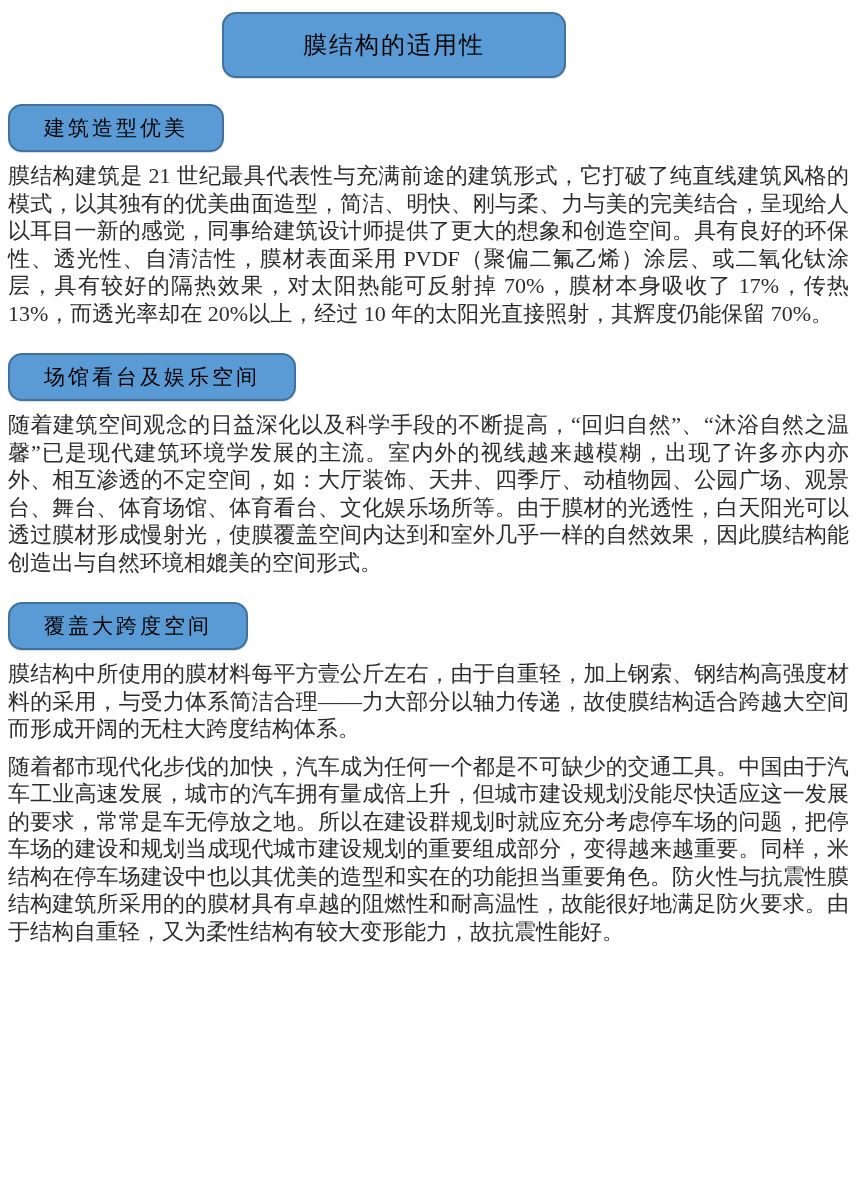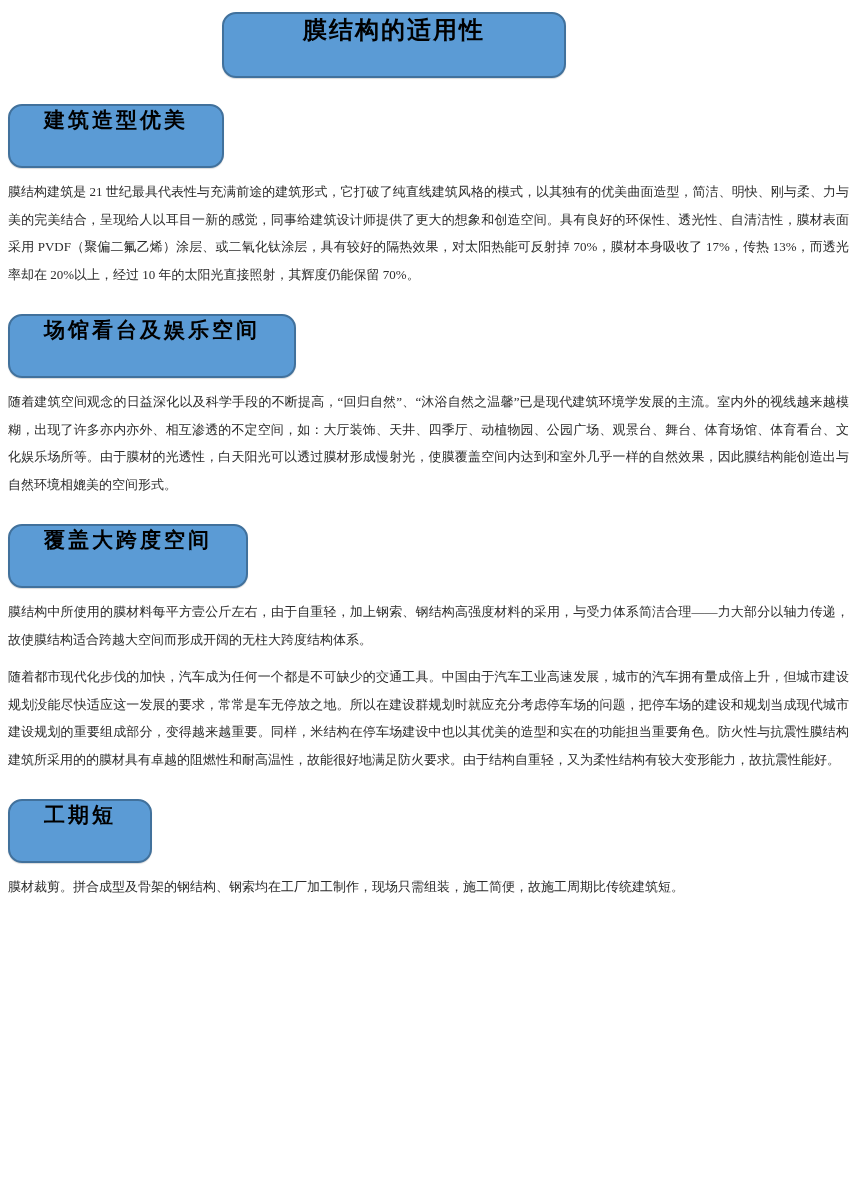--- a/index.html
+++ b/index.html
@@ -19,44 +19,44 @@
     padding: 0 10px 0 8px;
     box-sizing: border-box;
     width: 859px;
   }
   .blue-box {
     background: #5B9BD5;
     border: 2px solid #41719C;
     border-radius: 14px;
     box-sizing: border-box;
     color: #000000;
-    font-weight: bold;
+    font-weight: normal;
     display: flex;
-    align-items: flex-start;
+    align-items: center;
     justify-content: center;
     box-shadow: 0 1px 1px rgba(0,0,0,0.15);
   }
   .title-box {
     width: 344px;
     height: 66px;
     margin: 12px 0 0 214px;
     font-size: 24px;
     letter-spacing: 2px;
   }
   .section-box {
     display: inline-flex;
-    height: 64px;
+    height: 48px;
     padding: 0 34px;
     margin-top: 26px;
     font-size: 21px;
     letter-spacing: 3px;
   }
   .para {
     margin: 10px 0 0 0;
-    font-size: 13px;
+    font-size: 22px;
     line-height: 27.5px;
     text-align: justify;
     color: #2b2b2b;
   }
   .section { display: block; }
 </style>
 </head>
 <body>
 
 <div class="page">
@@ -83,20 +83,14 @@
     <div class="blue-box section-box">
       <span>覆盖大跨度空间</span>
     </div>
     <p class="para">膜结构中所使用的膜材料每平方壹公斤左右，由于自重轻，加上钢索、钢结构高强度材料的采用，与受力体系简洁合理——力大部分以轴力传递，故使膜结构适合跨越大空间而形成开阔的无柱大跨度结构体系。</p>
   </div>
 
   <div class="section">
     <p class="para">随着都市现代化步伐的加快，汽车成为任何一个都是不可缺少的交通工具。中国由于汽车工业高速发展，城市的汽车拥有量成倍上升，但城市建设规划没能尽快适应这一发展的要求，常常是车无停放之地。所以在建设群规划时就应充分考虑停车场的问题，把停车场的建设和规划当成现代城市建设规划的重要组成部分，变得越来越重要。同样，米结构在停车场建设中也以其优美的造型和实在的功能担当重要角色。防火性与抗震性膜结构建筑所采用的的膜材具有卓越的阻燃性和耐高温性，故能很好地满足防火要求。由于结构自重轻，又为柔性结构有较大变形能力，故抗震性能好。</p>
   </div>
 
-  <div class="section">
-    <div class="blue-box section-box">
-      <span>工期短</span>
-    </div>
-    <p class="para">膜材裁剪。拼合成型及骨架的钢结构、钢索均在工厂加工制作，现场只需组装，施工简便，故施工周期比传统建筑短。</p>
-  </div>
 
 </div>
 
 </body></html>

